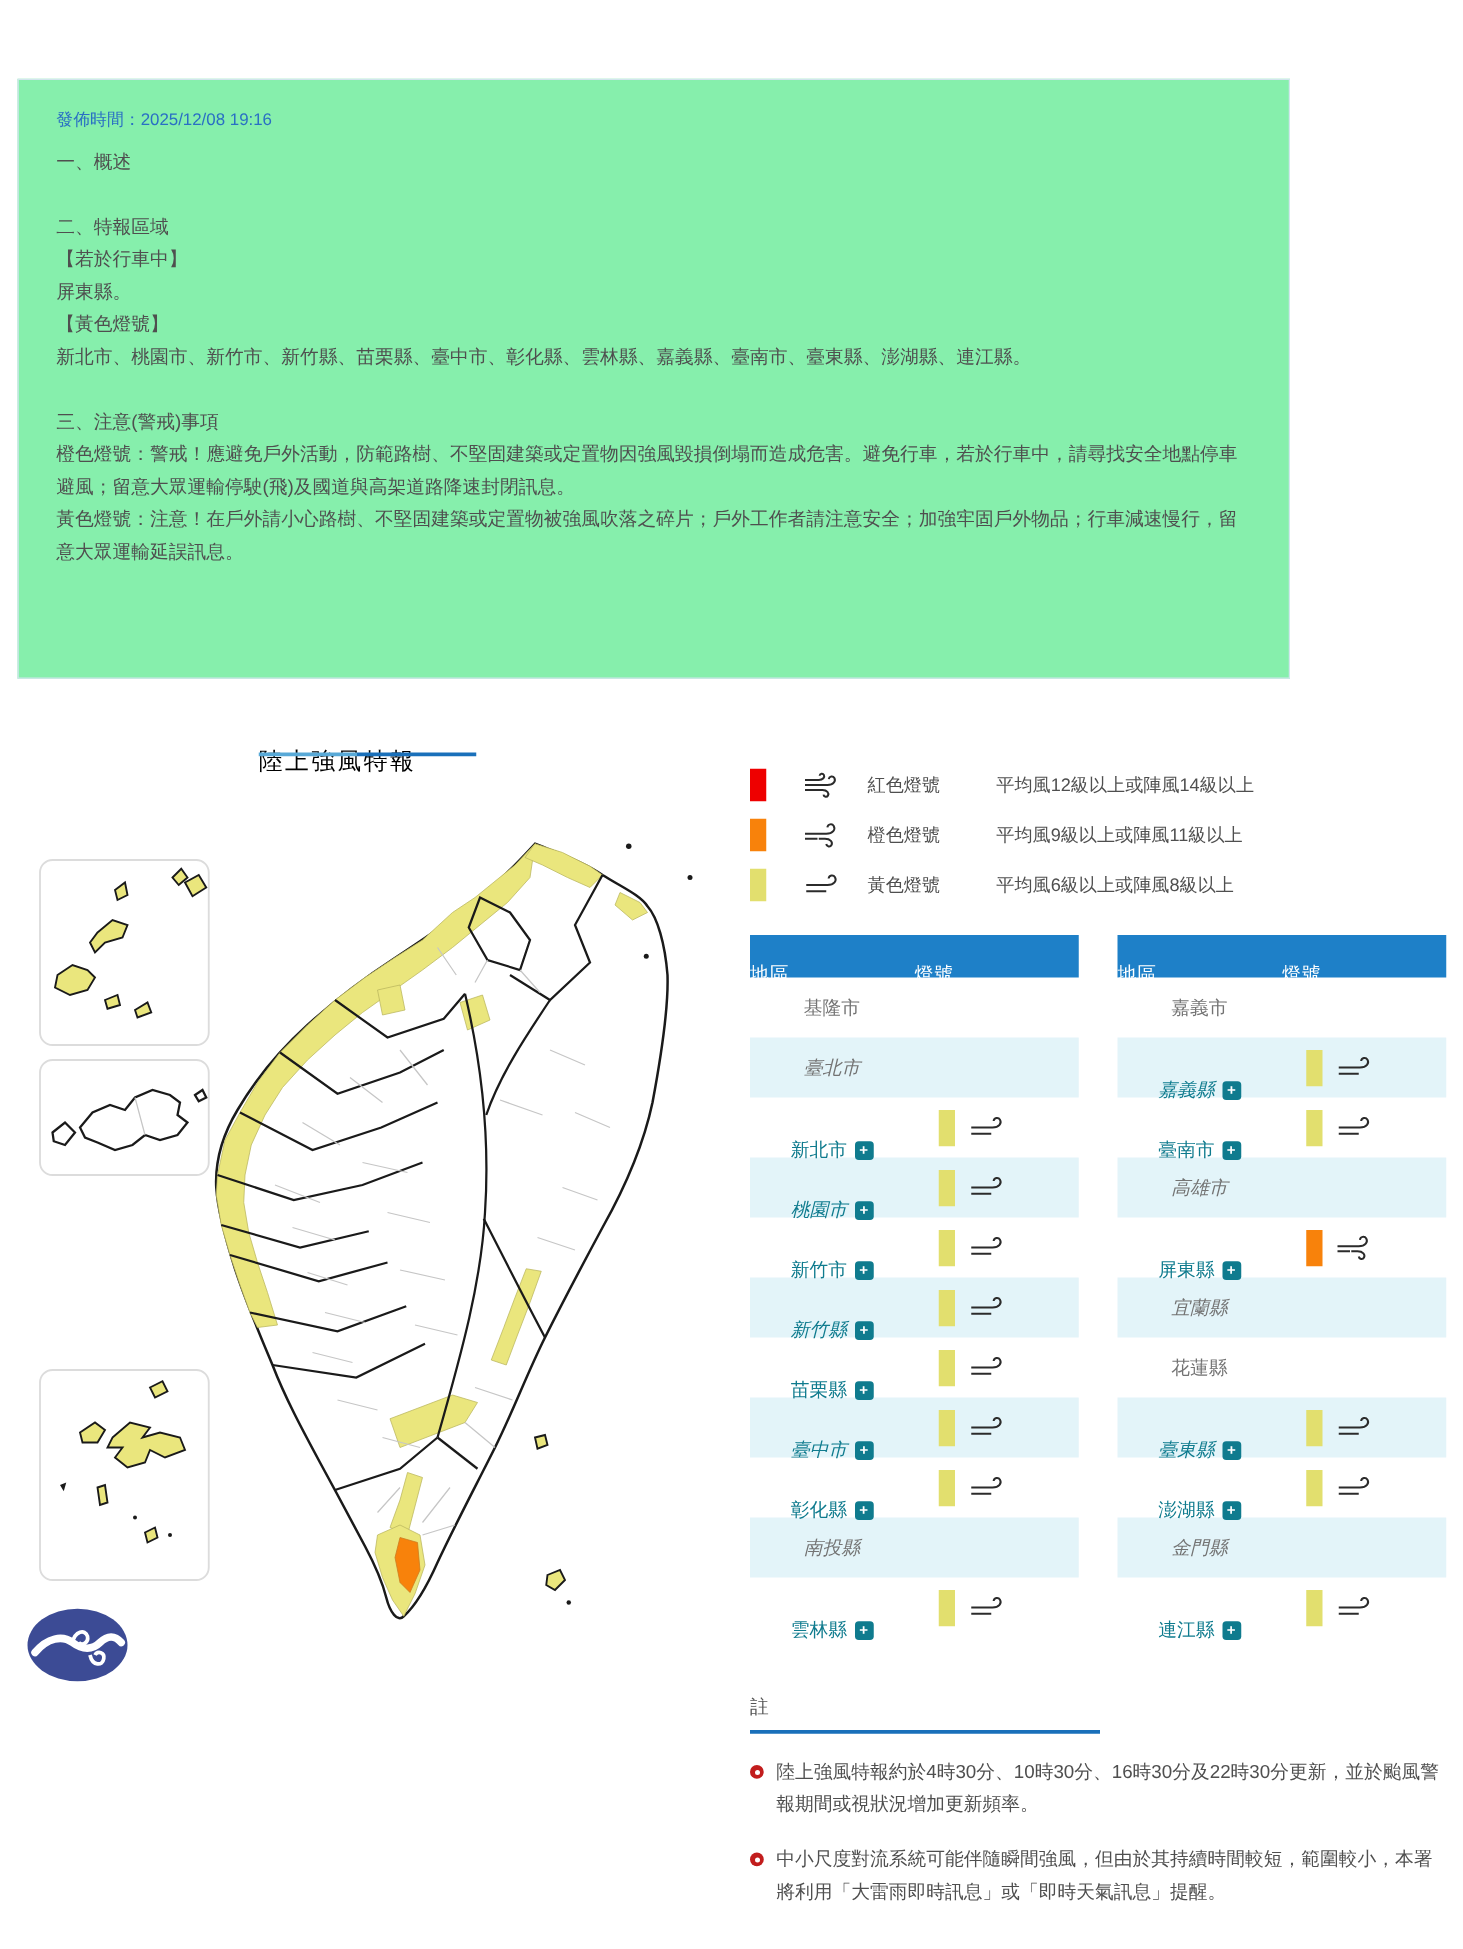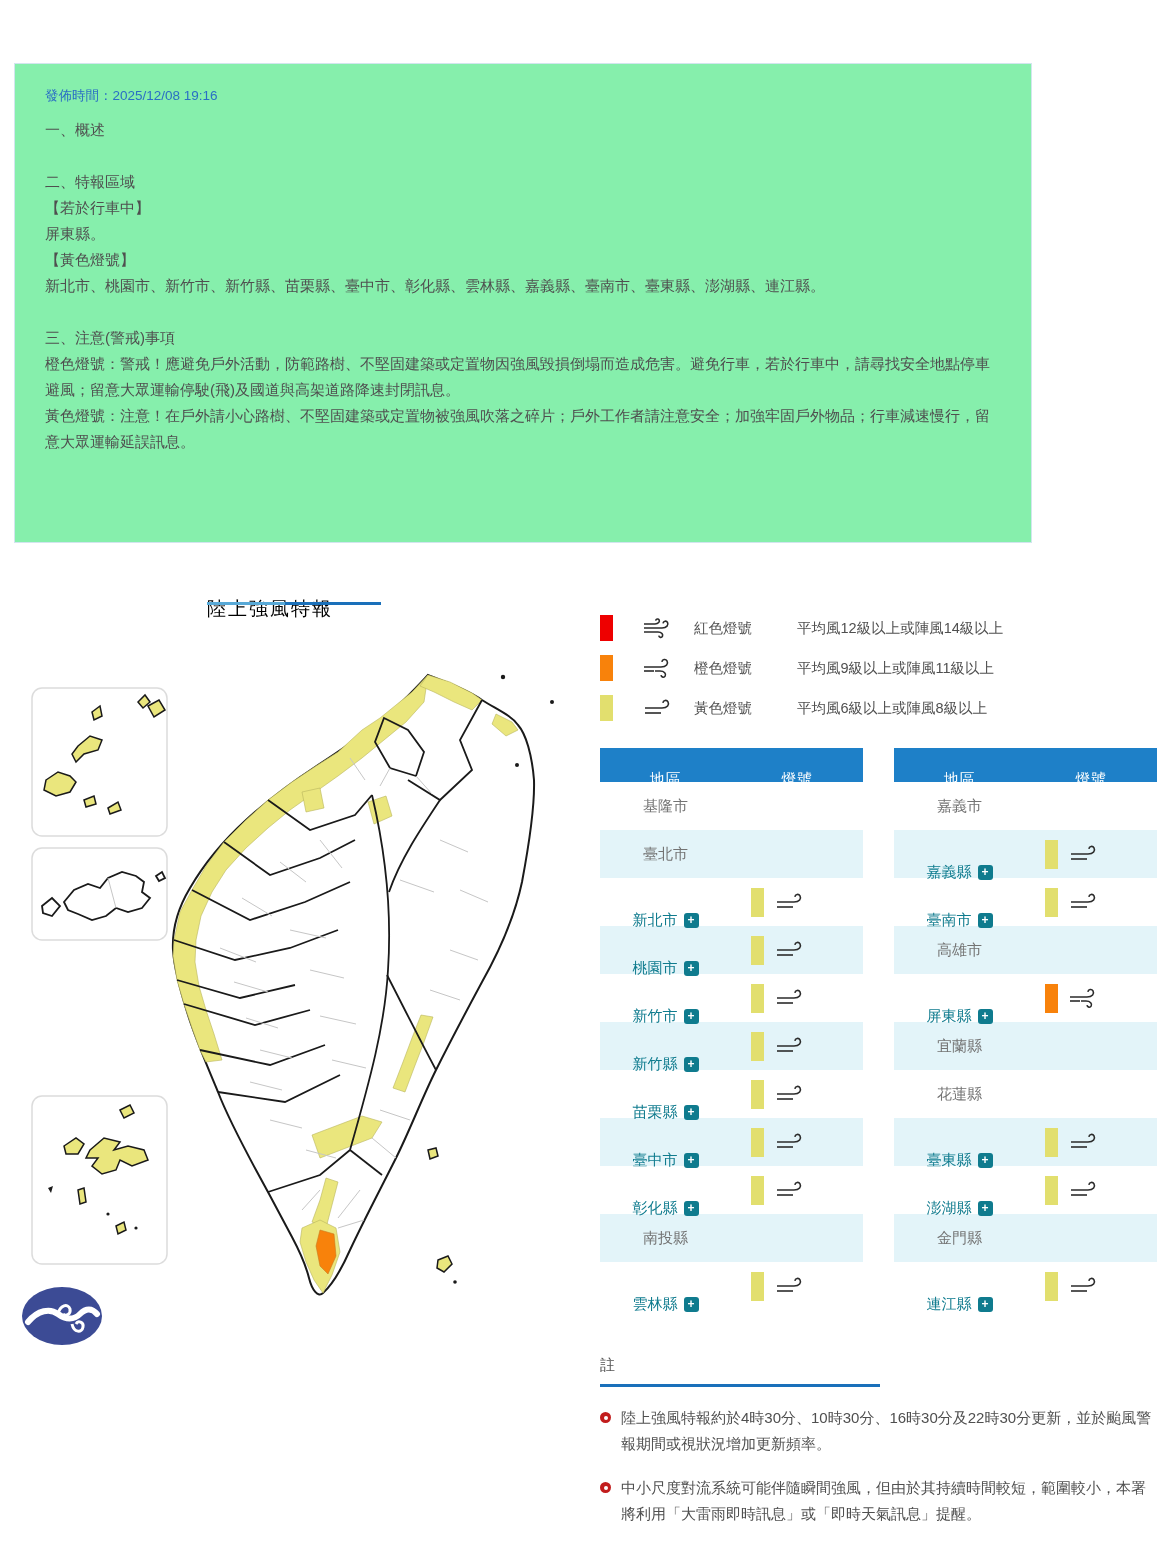--- a/index.html
+++ b/index.html
@@ -24,23 +24,23 @@
   .chip{width:13px;height:26px;margin-right:13px;flex:0 0 13px;}
   .chip.red{background:var(--c-red);} .chip.orange{background:var(--c-orange);} .chip.yellow{background:var(--c-yellow);}
   .lg-icon{width:38px;flex:0 0 38px;display:flex;align-items:center;}
   .lg-name{width:88px;flex:0 0 88px;font-size:14.5px;color:#4f4f4f;}
   .lg-desc{font-size:14.5px;color:#4f4f4f;}
 
   
   .wtable{position:absolute;top:748px;width:263px;}
   #table-left{left:600px;} #table-right{left:894px;}
   .thead{display:flex;height:34px;background:var(--c-header);color:#fff;font-size:15px;align-items:center;}
-  .thead div{flex:1;text-align:center;letter-spacing:1px;margin-top:29px;}
+  .thead div{flex:1;letter-spacing:1px;margin-top:29px;}
   .trow{display:flex;height:48px;align-items:center;}
-  .trow.alt{background:var(--c-rowalt);}
+  .trow.alt{background:var(--c-rowalt);font-style:italic;}
   .cell-region{width:131px;display:flex;align-items:center;justify-content:center;font-size:15px;color:#737373;text-align:center;}
   .trow.warn .cell-region{color:var(--c-teal);margin-top:36px;}
   .plus{display:inline-flex;align-items:center;justify-content:center;width:15px;height:15px;
         background:var(--c-teal);color:#fff;border-radius:3px;font-size:12px;font-weight:bold;line-height:1;margin-left:6px;}
   .cell-signal{flex:1;display:flex;align-items:center;padding-left:20px;gap:9px;}
   .bar{width:13px;height:29px;}
   .bar.yellow{background:var(--c-yellow);} .bar.orange{background:var(--c-orange);}
   .wind{display:flex;align-items:center;}
   .wind svg,.lg-icon svg{display:block;}
   .wind path,.lg-icon path{stroke:#2b2b2b;stroke-width:1.6;fill:none;}

